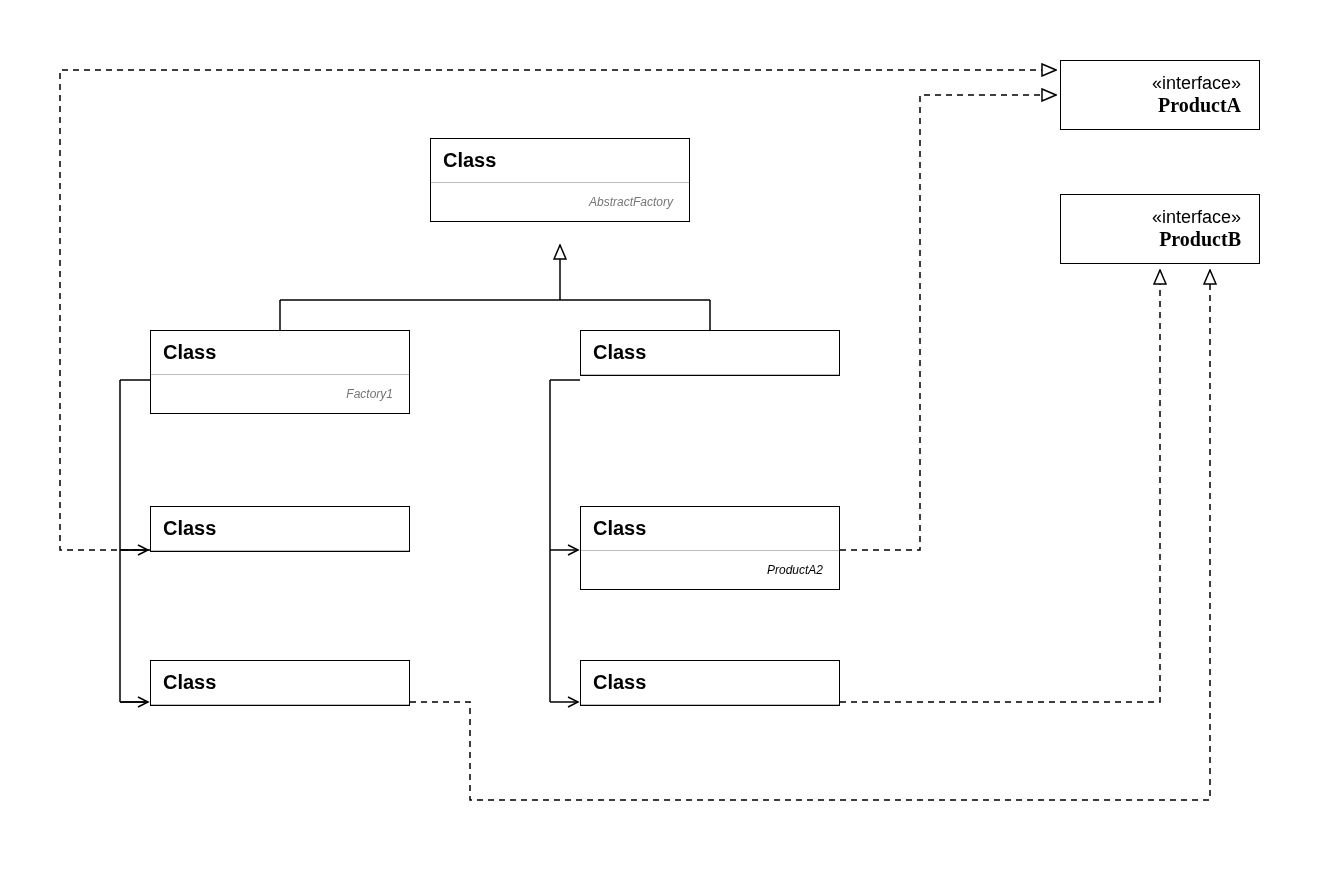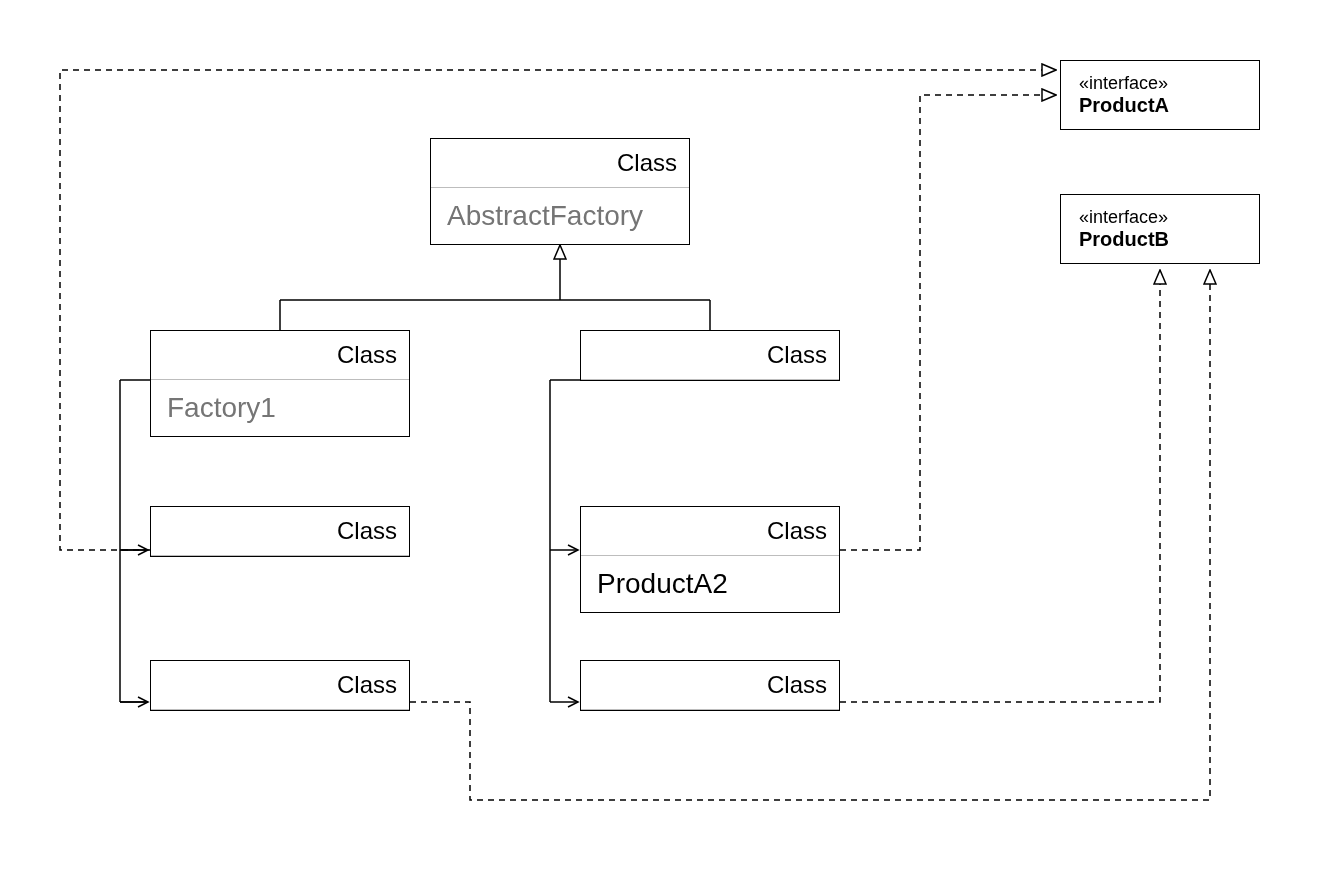--- a/index.html
+++ b/index.html
@@ -11,48 +11,50 @@
     height: 892px;
     position: relative;
   }
   .box {
     position: absolute;
     border: 1.5px solid #000;
     background: #fff;
     box-sizing: border-box;
   }
   .box-header {
-    font-weight: 400;
-    font-size: 24px;
-    text-align: right;
+    font-weight: 700;
+    font-size: 20px;
+    text-align: left;
     padding: 10px 12px;
     border-bottom: 1px solid #bdbdbd;
   }
   .box-body {
-    font-size: 28px;
+    font-size: 12px;
     color: #757575;
     padding: 12px 16px;
-    text-align: left;
+    text-align: right;
+    font-style: italic;
   }
   .box-body.black { color: #000; }
   .ibox {
     position: absolute;
     border: 1.5px solid #000;
     background: #fff;
-    text-align: left;
+    text-align: right;
     padding: 12px 18px;
     box-sizing: border-box;
   }
   .stereo {
     font-size: 18px;
     color: #000;
   }
   .iname {
     font-size: 20px;
     font-weight: 700;
+    font-family: Liberation Serif, serif;
   }
   svg.overlay {
     position: absolute;
     top: 0; left: 0;
     width: 1320px; height: 892px;
     pointer-events: none;
   }
 </style>
 </head>
 <body>

